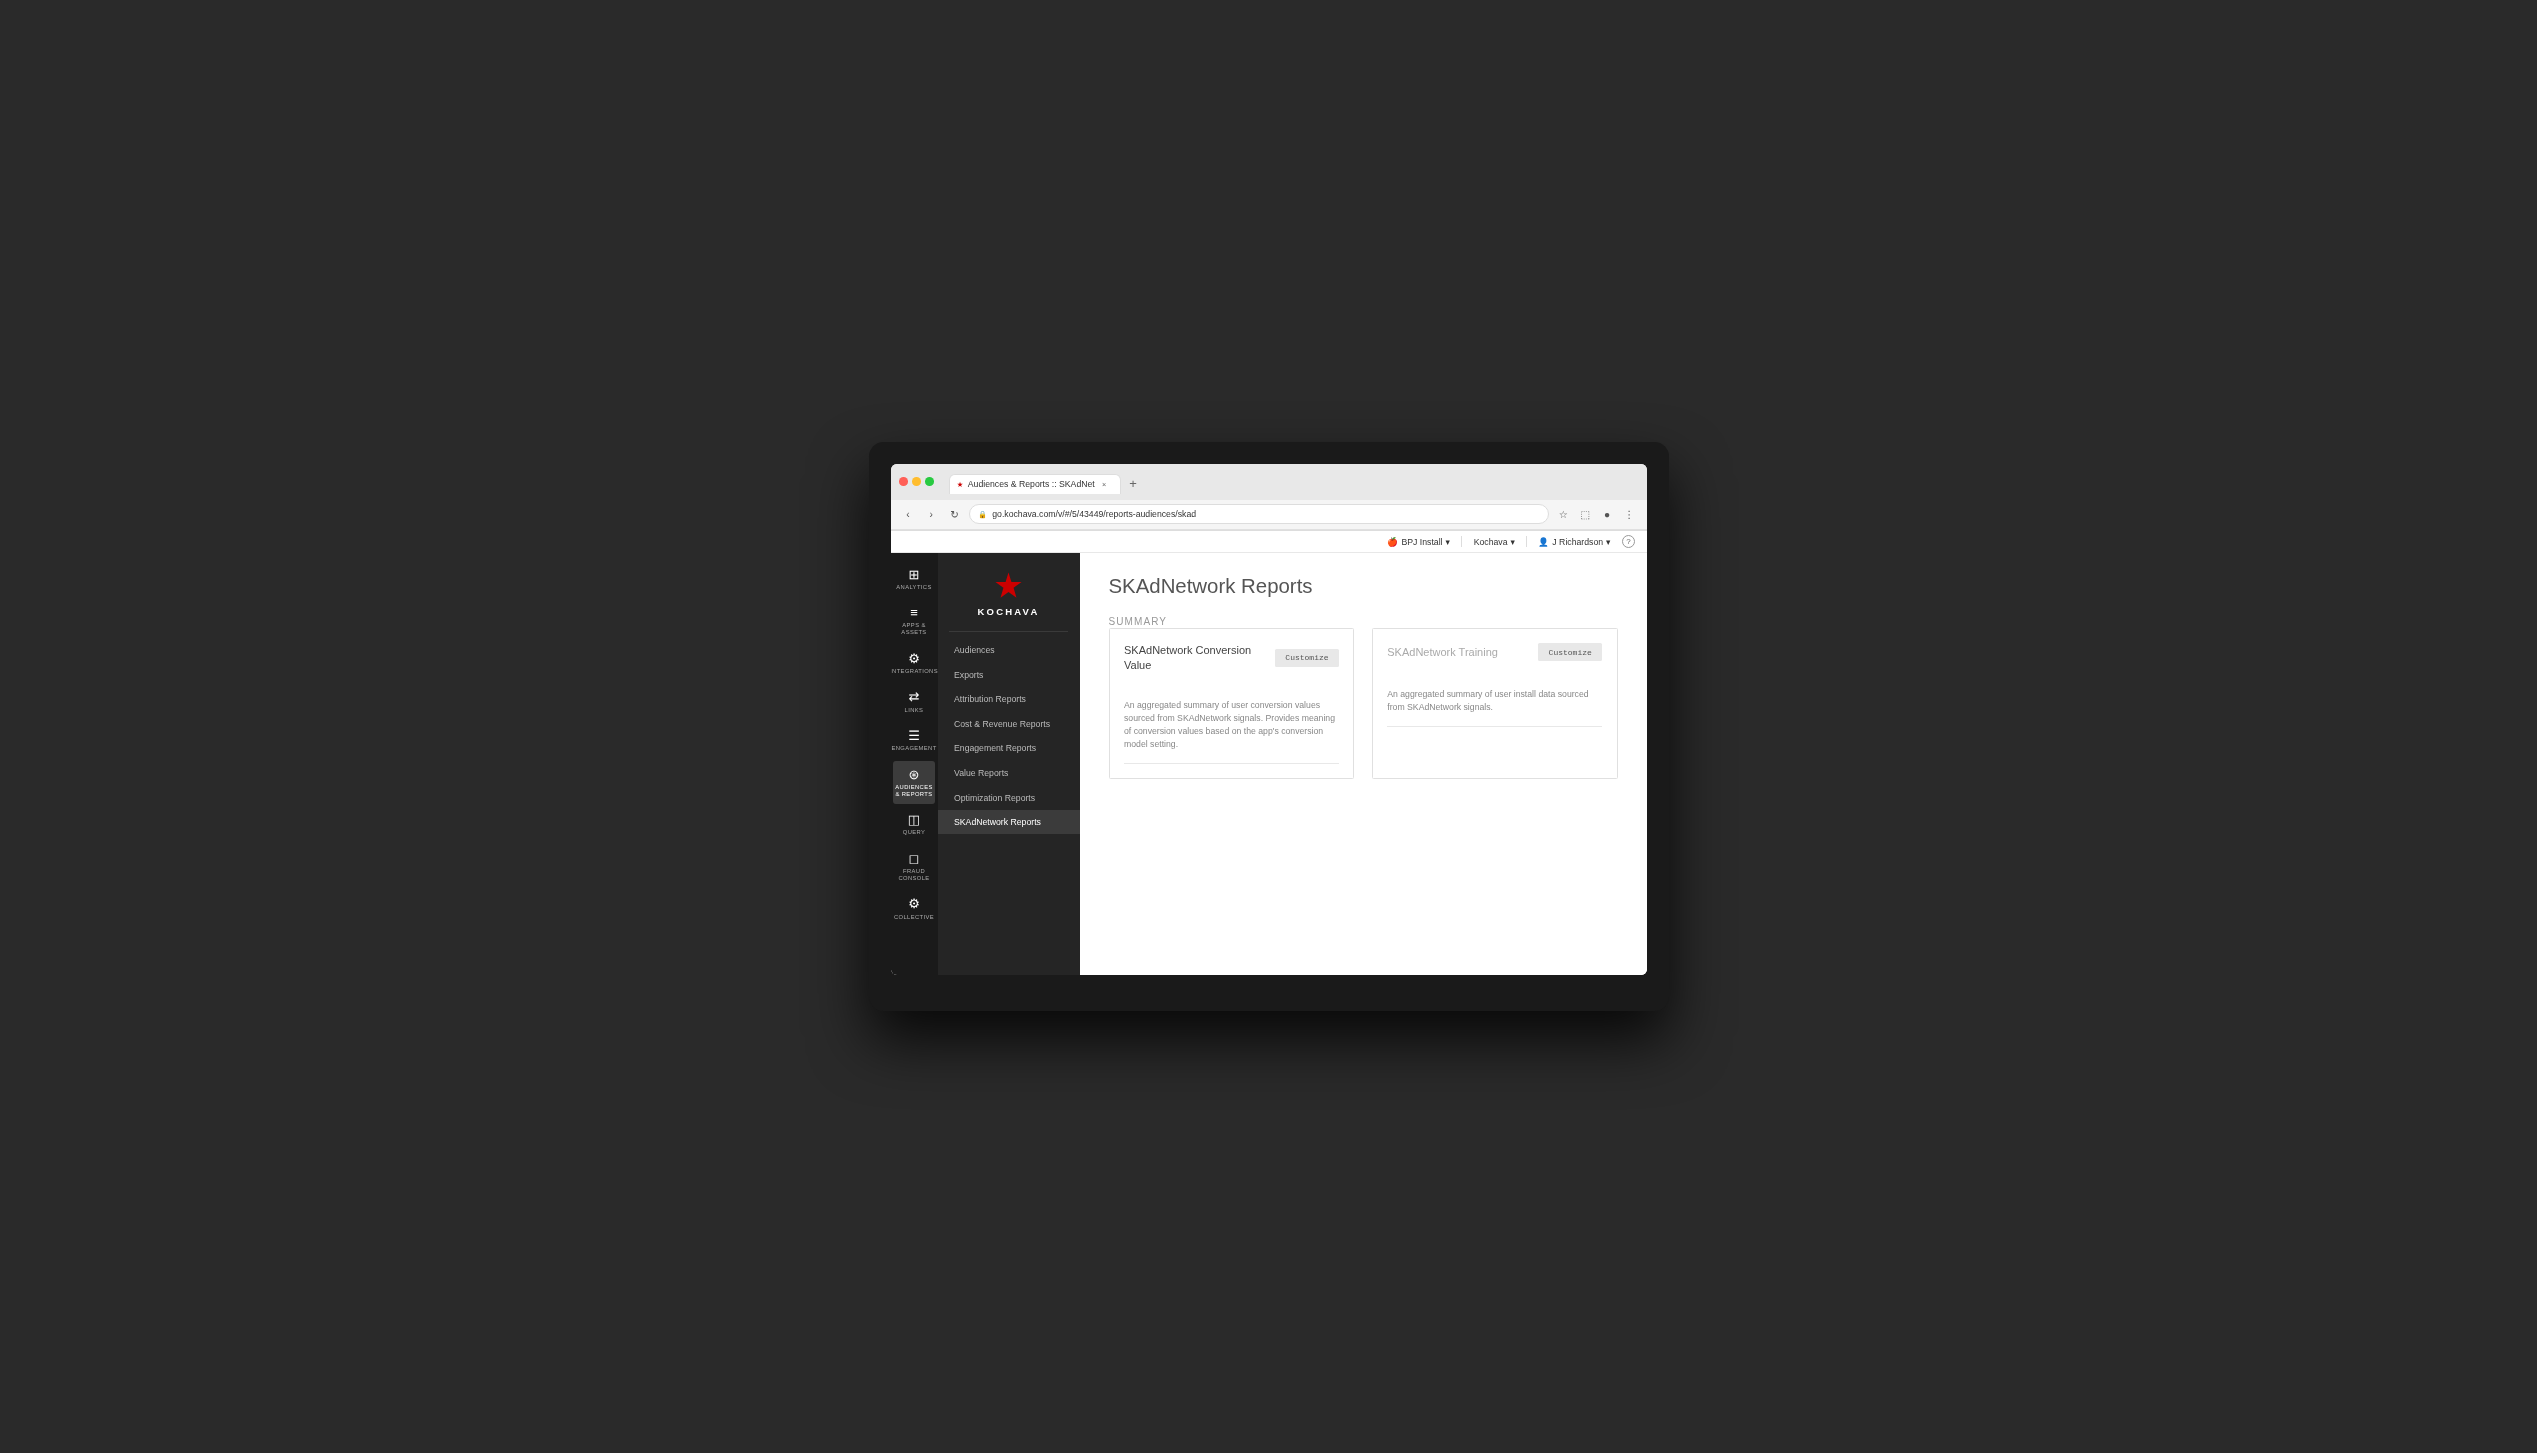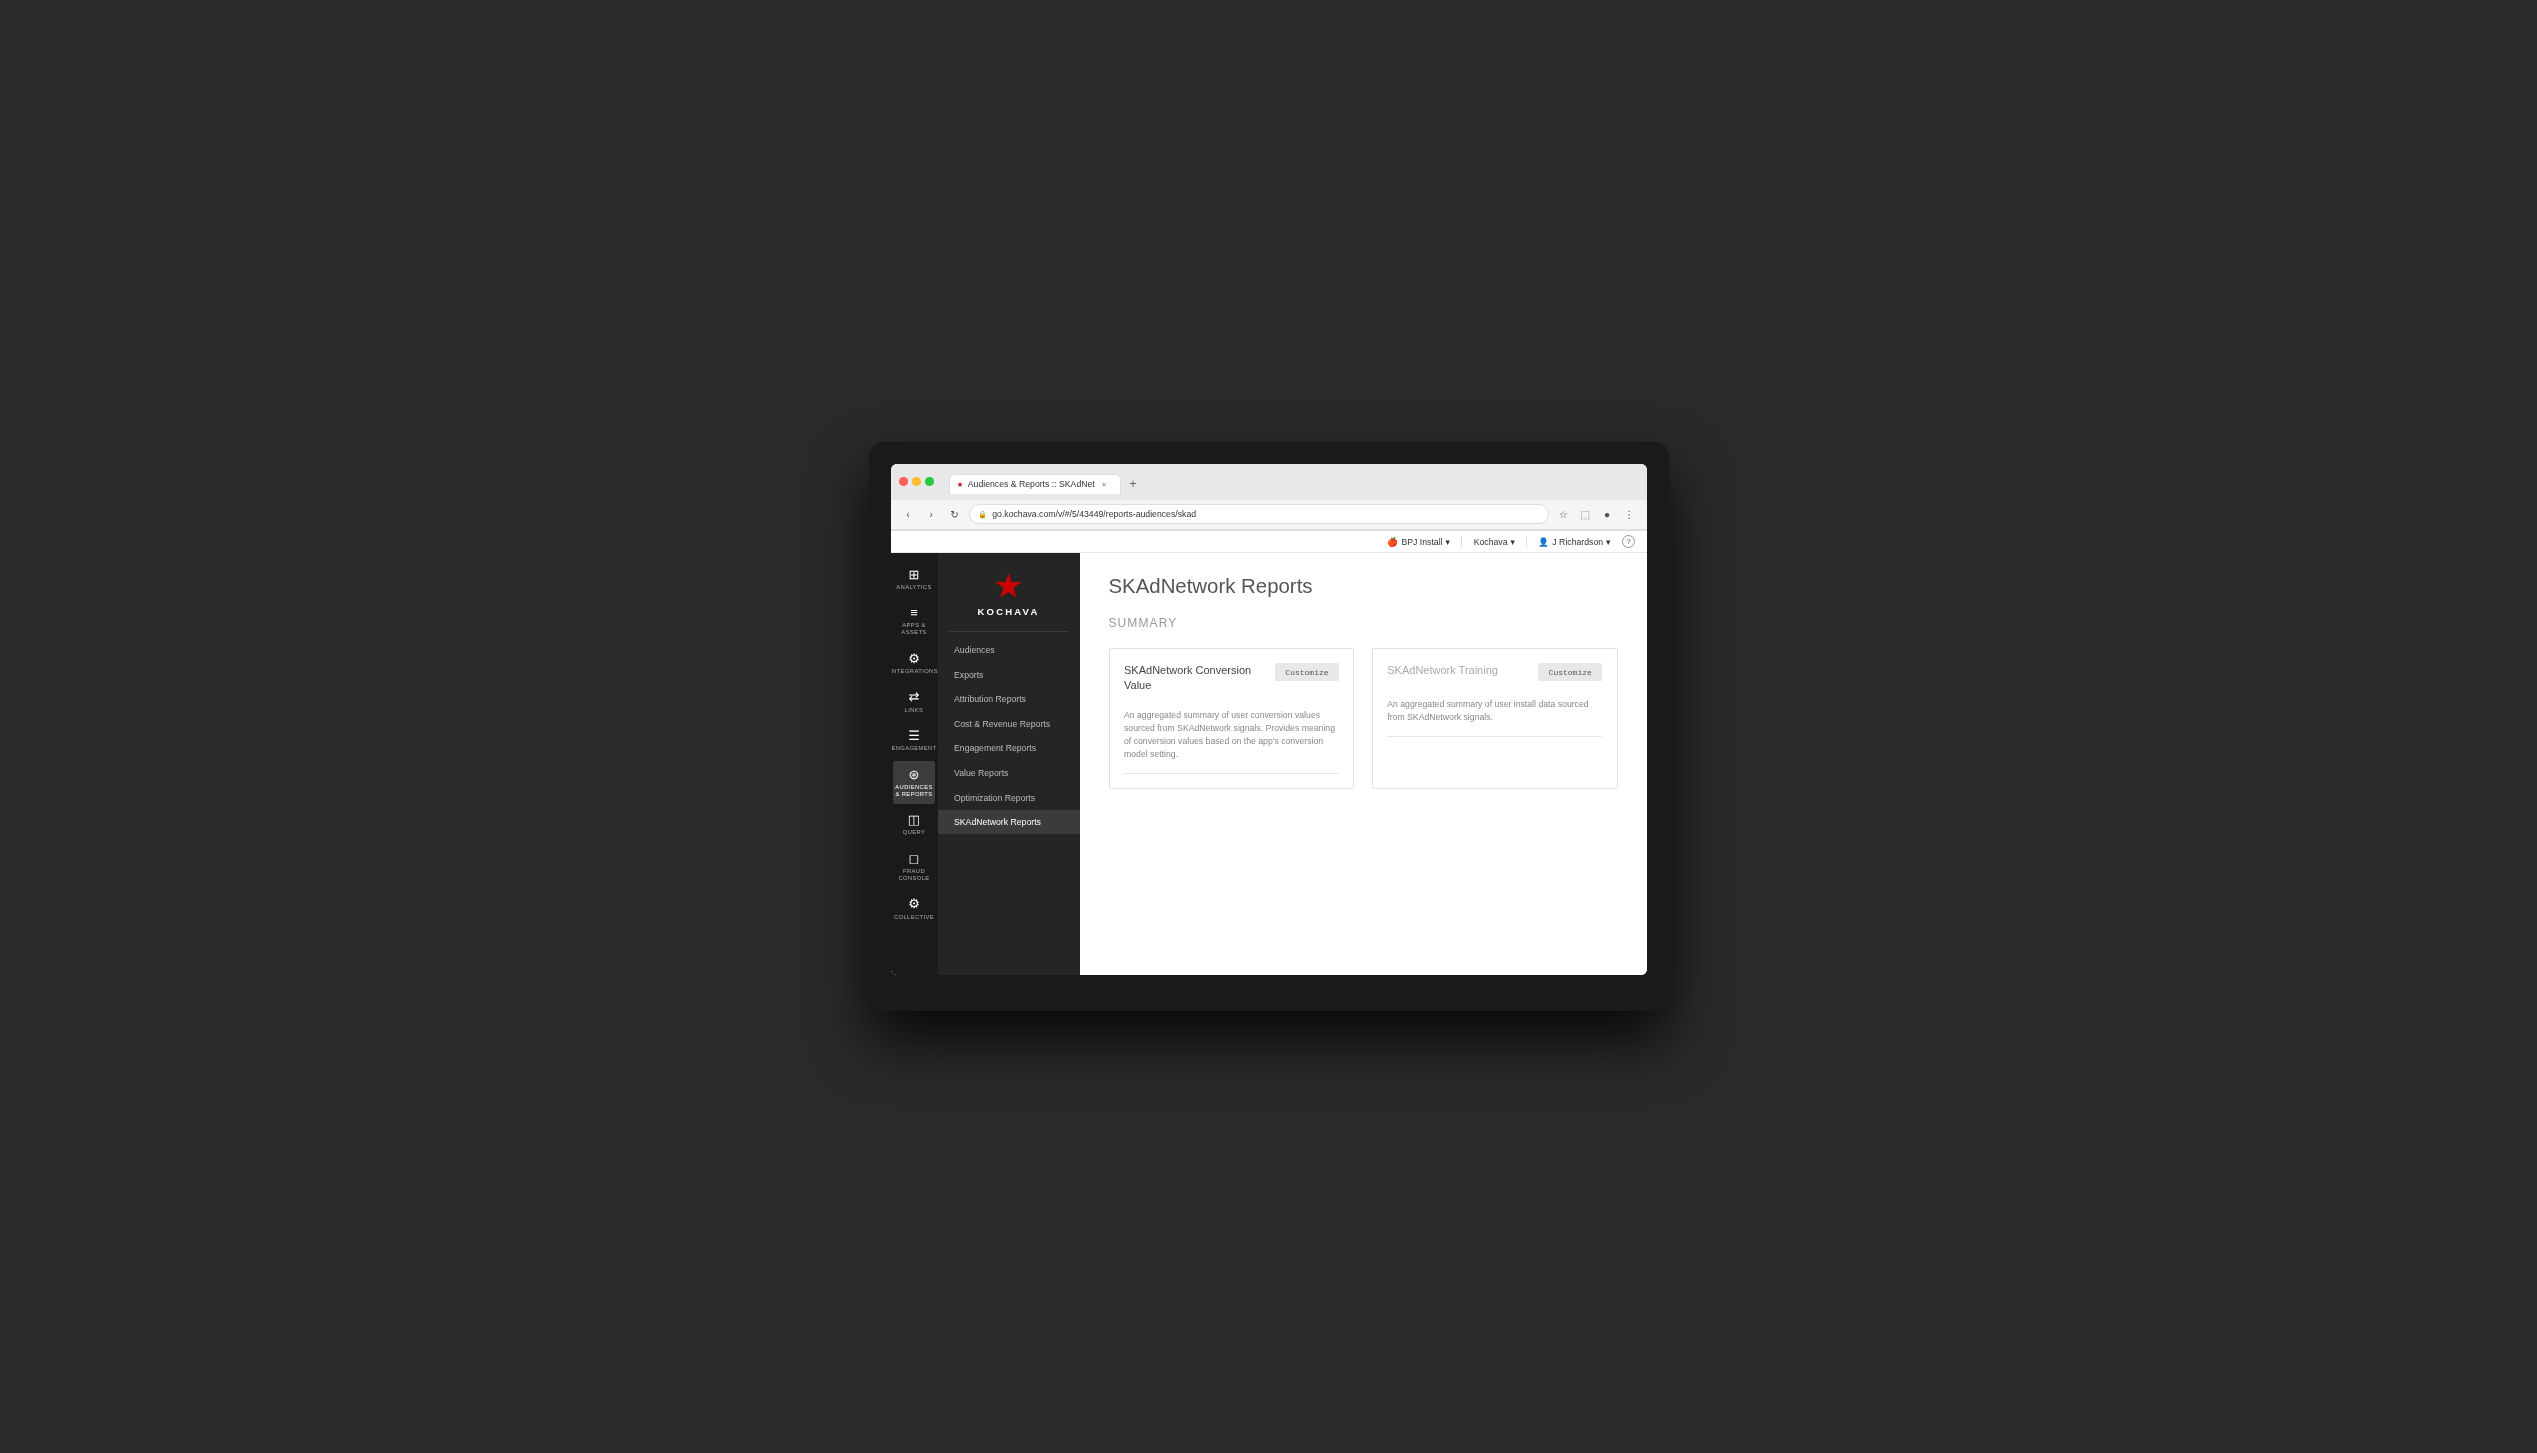--- a/index.html
+++ b/index.html
@@ -304,45 +304,45 @@
     }
 
     .page-title {
       font-size: 20.4px;
       color: #555;
       font-weight: 300;
       margin-bottom: 17.5px;
     }
 
     .section-label {
-      font-size: 12px;
+      font-size: 10px;
       color: #999;
       letter-spacing: 1.1px;
       text-transform: uppercase;
-      margin-bottom: 18px;
+      margin-bottom: 1px;
     }
 
     .cards-row {
       display: flex;
       gap: 17.5px;
     }
 
     .card {
       flex: 1;
       border: 0.7px solid #e0e0e0;
       border-radius: 1.5px;
       padding: 14.5px;
       position: relative;
     }
 
     .card-header {
       display: flex;
       justify-content: space-between;
-      align-items: flex-start;
-      margin-bottom: 17px;
+      align-items: center;
+      margin-bottom: 27px;
     }
 
     .card-title {
       font-size: 11px;
       color: #444;
       font-weight: 400;
       line-height: 1.3;
     }
 
     .card-title.muted {

